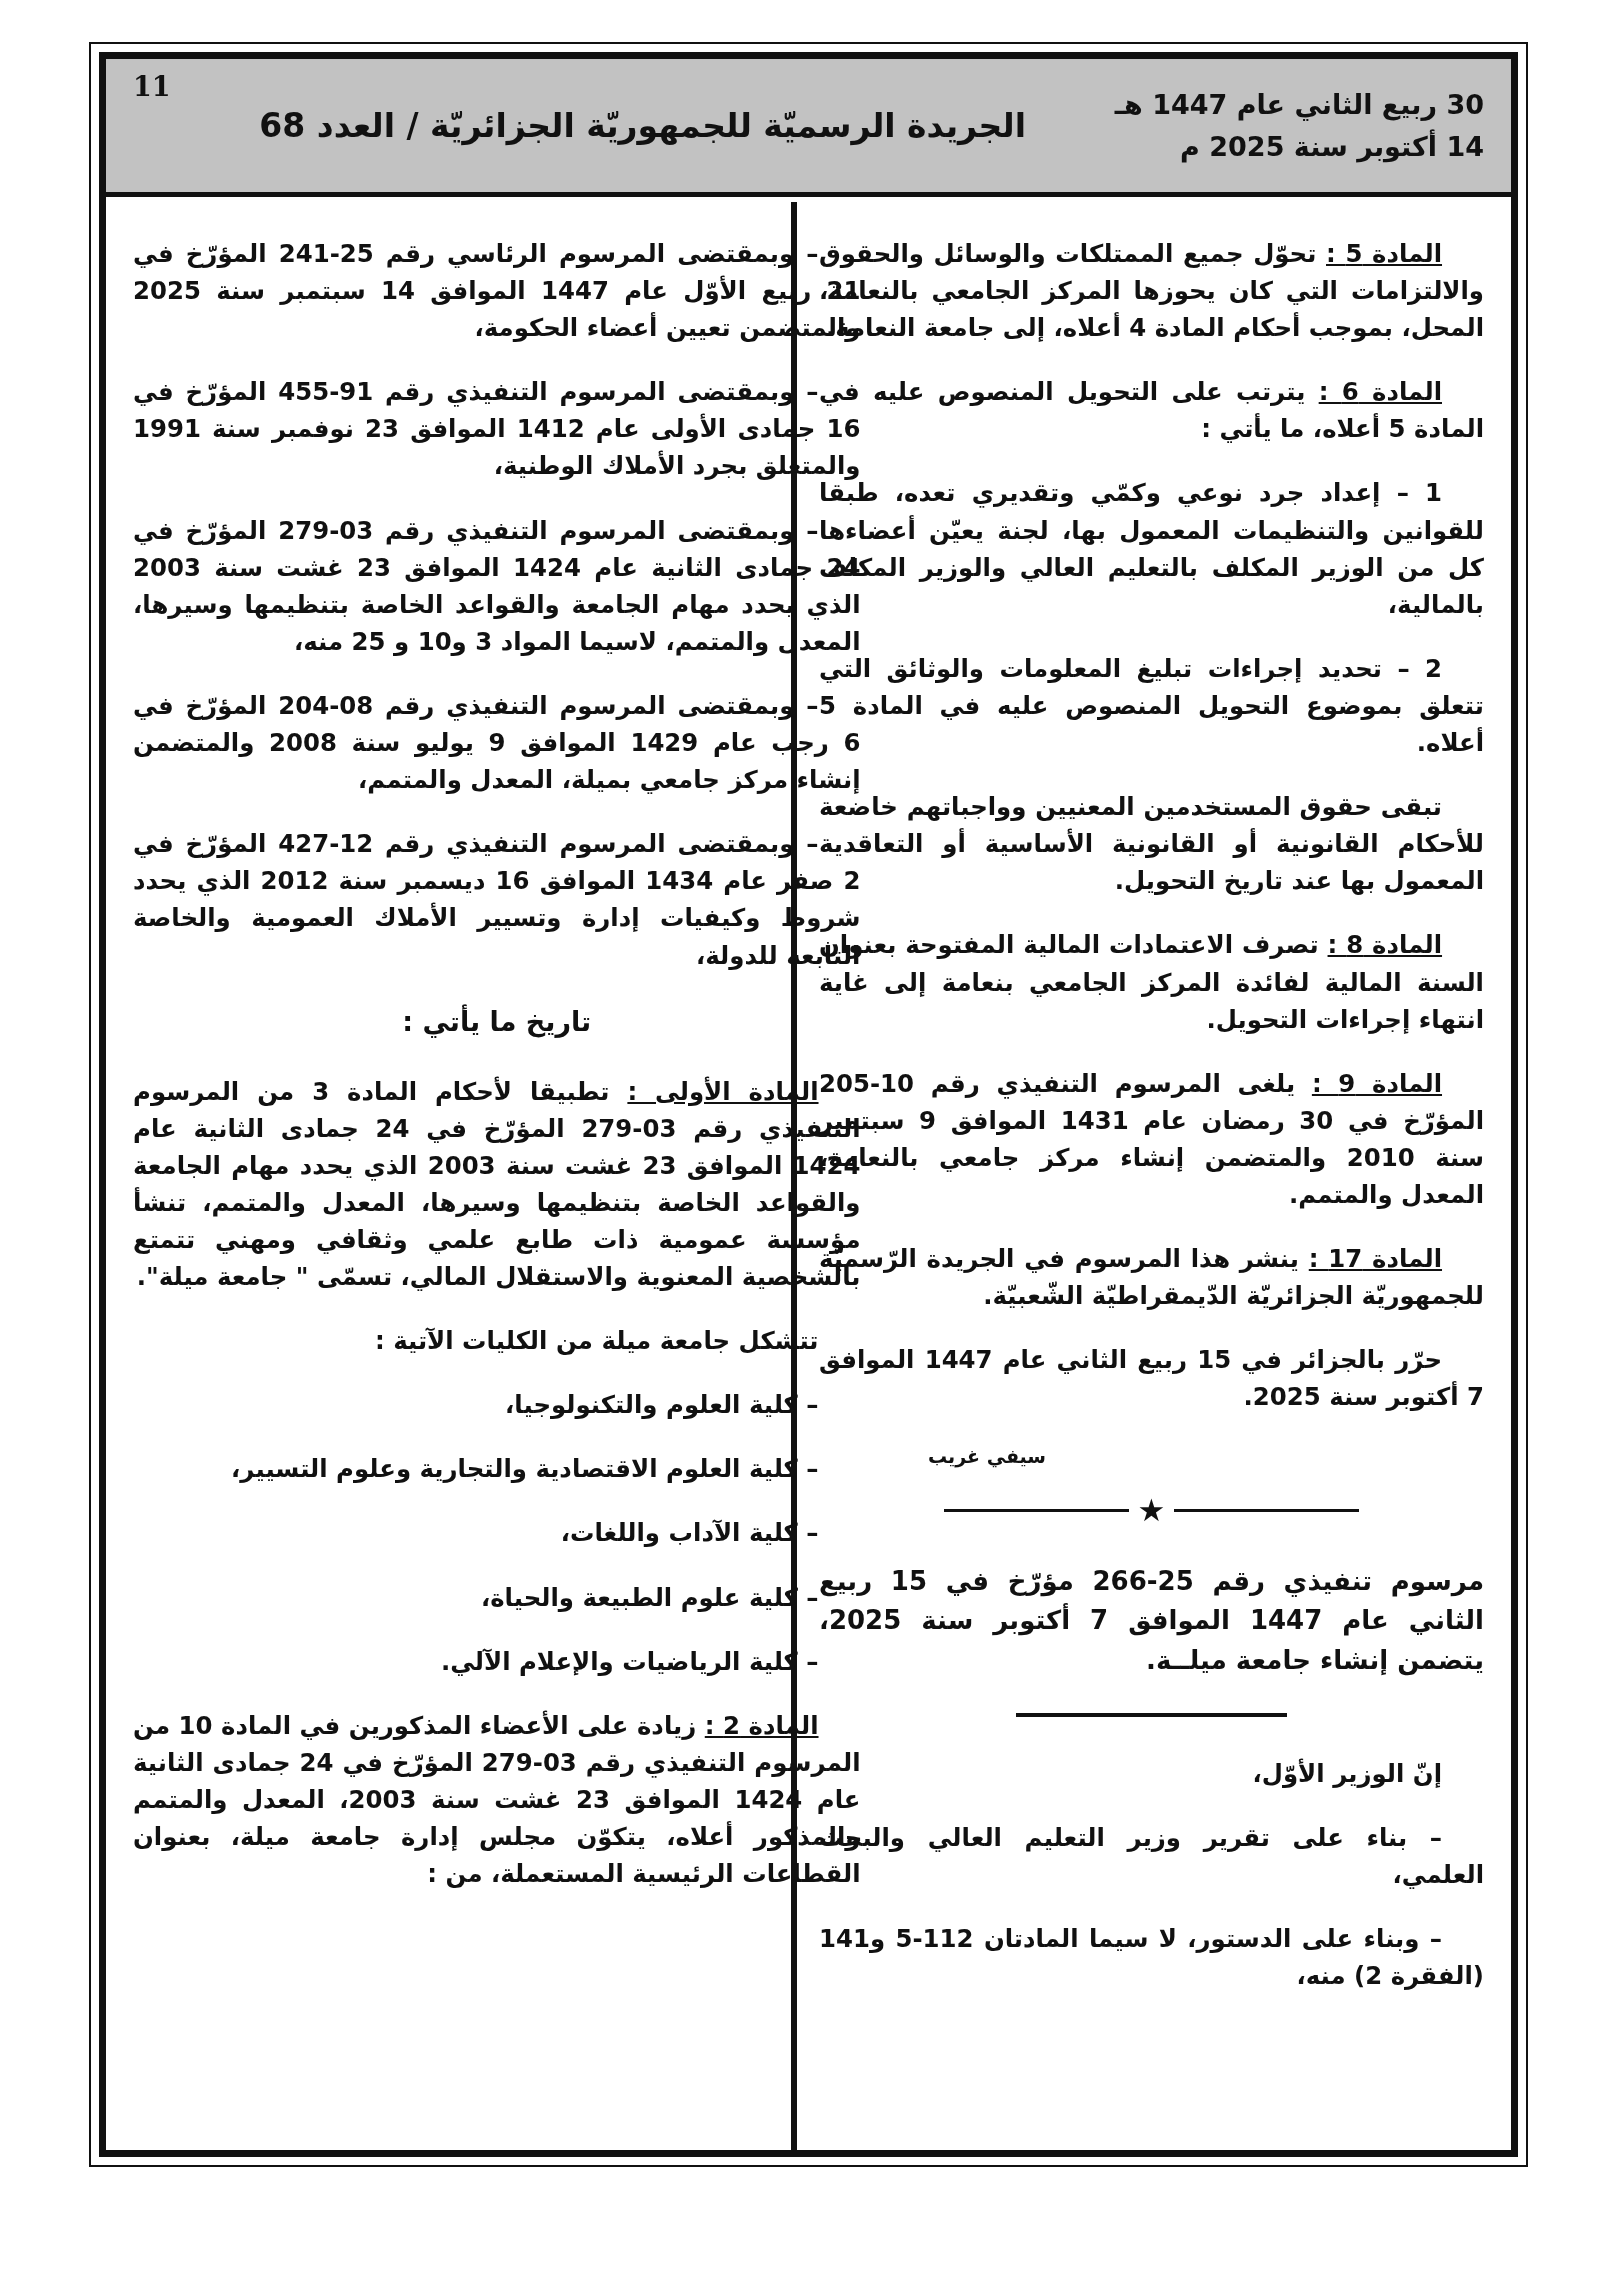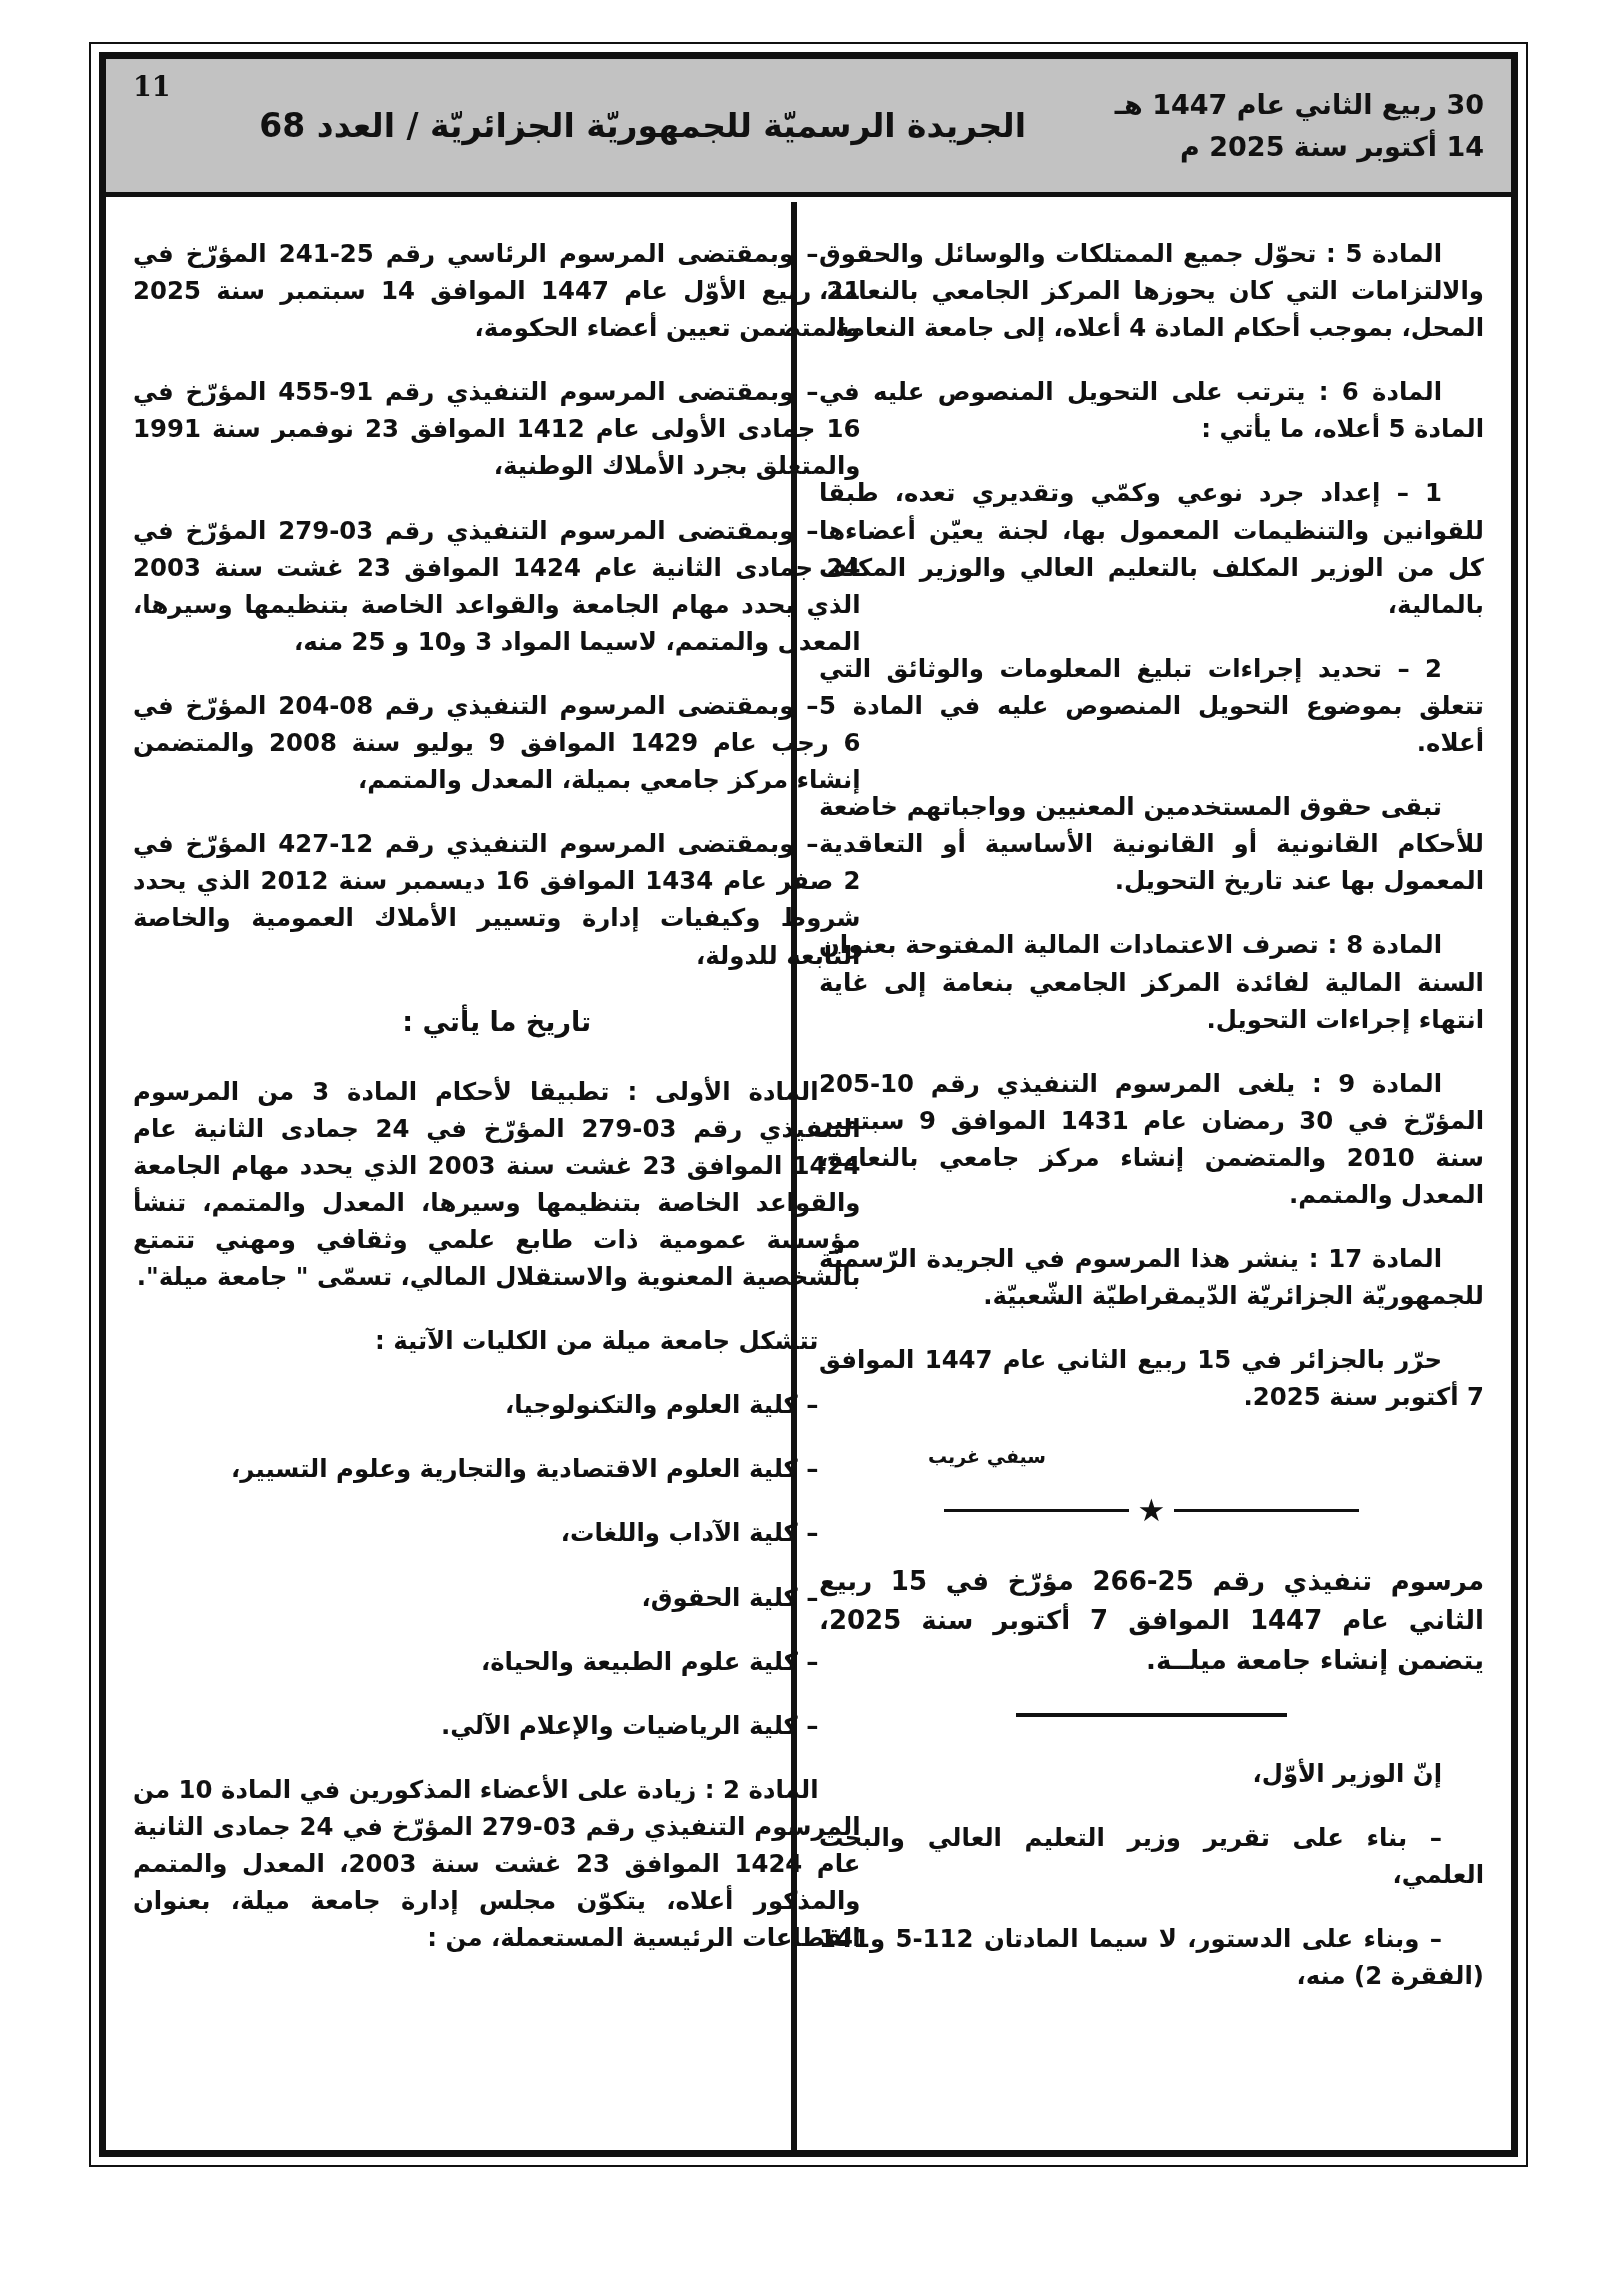--- a/index.html
+++ b/index.html
@@ -14,21 +14,21 @@
   .hdr-title{flex:1;text-align:center;font-weight:bold;font-size:33px;}
   .hdr-num{font-weight:bold;font-size:27px;align-self:flex-start;padding-top:12px;font-family:"DejaVu Serif","Liberation Serif",serif;}
   
   .cols{position:absolute;top:143px;left:0;right:0;bottom:0;overflow:hidden;}
   .divider{position:absolute;left:685px;top:0;bottom:0;width:6.3px;background:#111;}
   .col{position:absolute;top:0;bottom:0;box-sizing:border-box;overflow:hidden;}
   .col-right{right:0;left:691px;padding:33px 27px 9px 22px;}
   .col-left{left:0;width:778px;padding:33px 23.5px 9px 27px;}
   .para{margin:0 0 27px;font-size:24.4px;line-height:1.52;font-weight:bold;
         text-align:justify;text-indent:42px;}
-  .para .lbl{font-weight:bold;}
+  .para .lbl{font-weight:bold;text-decoration:underline;}
   .ctr{text-align:center;text-indent:0;font-size:27px;margin:5.4px 0 31px;}
   .sig{text-align:left;text-indent:0;padding-left:109px;font-size:19px;margin:3.6px 0 18px;}
   .title{font-size:26px;text-indent:0;margin:9px 0 33px;}
   .stardiv{display:flex;align-items:center;justify-content:center;margin:23.5px 0 36px;}
   .stardiv .line{display:inline-block;width:185px;height:3.6px;background:#111;}
   .stardiv .star{font-size:31px;line-height:1;margin:0 9px;color:#111;}
   .shortrule{border:none;width:271px;height:3.6px;background:#111;margin:0 auto 38px;}
 </style>
 </head>
 <body>
@@ -77,21 +77,20 @@
         <p class="para">– وبمقتضى المرسوم التنفيذي رقم 91‏-‏455 المؤرّخ في 16 جمادى الأولى عام 1412 الموافق 23 نوفمبر سنة 1991 والمتعلق بجرد الأملاك الوطنية،</p>
         <p class="para">– وبمقتضى المرسوم التنفيذي رقم 03‏-‏279 المؤرّخ في 24 جمادى الثانية عام 1424 الموافق 23 غشت سنة 2003 الذي يحدد مهام الجامعة والقواعد الخاصة بتنظيمها وسيرها، المعدل والمتمم، لاسيما المواد 3 و10 و 25 منه،</p>
         <p class="para">– وبمقتضى المرسوم التنفيذي رقم 08‏-‏204 المؤرّخ في 6 رجب عام 1429 الموافق 9 يوليو سنة 2008 والمتضمن إنشاء مركز جامعي بميلة، المعدل والمتمم،</p>
         <p class="para">– وبمقتضى المرسوم التنفيذي رقم 12‏-‏427 المؤرّخ في 2 صفر عام 1434 الموافق 16 ديسمبر سنة 2012 الذي يحدد شروط وكيفيات إدارة وتسيير الأملاك العمومية والخاصة التابعة للدولة،</p>
         <p class="para ctr">تاريخ ما يأتي :</p>
         <p class="para"><strong class="lbl">المادة الأولى :</strong> <span>تطبيقا لأحكام المادة 3 من المرسوم التنفيذي رقم 03‏-‏279 المؤرّخ في 24 جمادى الثانية عام 1424 الموافق 23 غشت سنة 2003 الذي يحدد مهام الجامعة والقواعد الخاصة بتنظيمها وسيرها، المعدل والمتمم، تنشأ مؤسسة عمومية ذات طابع علمي وثقافي ومهني تتمتع بالشخصية المعنوية والاستقلال المالي، تسمّى " جامعة ميلة".</span></p>
         <p class="para">تتشكل جامعة ميلة من الكليات الآتية :</p>
         <p class="para">– كلية العلوم والتكنولوجيا،</p>
         <p class="para">– كلية العلوم الاقتصادية والتجارية وعلوم التسيير،</p>
         <p class="para">– كلية الآداب واللغات،</p>
-        <p class="para">– كلية الحقوق،</p>
         <p class="para">– كلية علوم الطبيعة والحياة،</p>
         <p class="para">– كلية الرياضيات والإعلام الآلي.</p>
         <p class="para"><strong class="lbl">المادة 2 :</strong> <span>زيادة على الأعضاء المذكورين في المادة 10 من المرسوم التنفيذي رقم 03‏-‏279 المؤرّخ في 24 جمادى الثانية عام 1424 الموافق 23 غشت سنة 2003، المعدل والمتمم والمذكور أعلاه، يتكوّن مجلس إدارة جامعة ميلة، بعنوان القطاعات الرئيسية المستعملة، من :</span></p>
 
       </div>
     </div>
 
   </div>
 </div>
 

